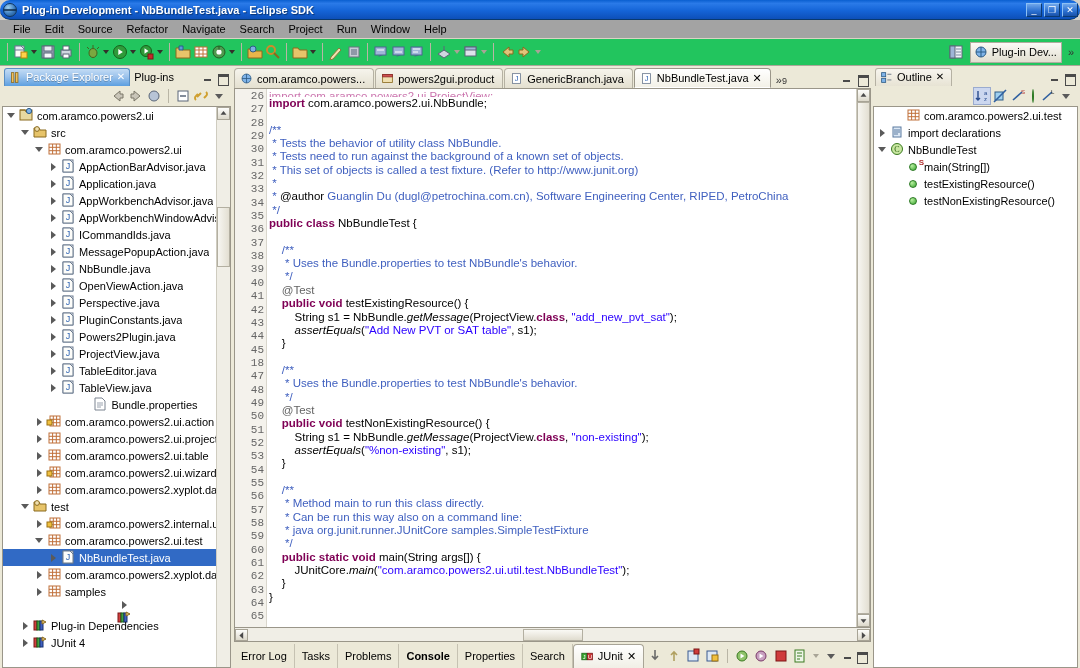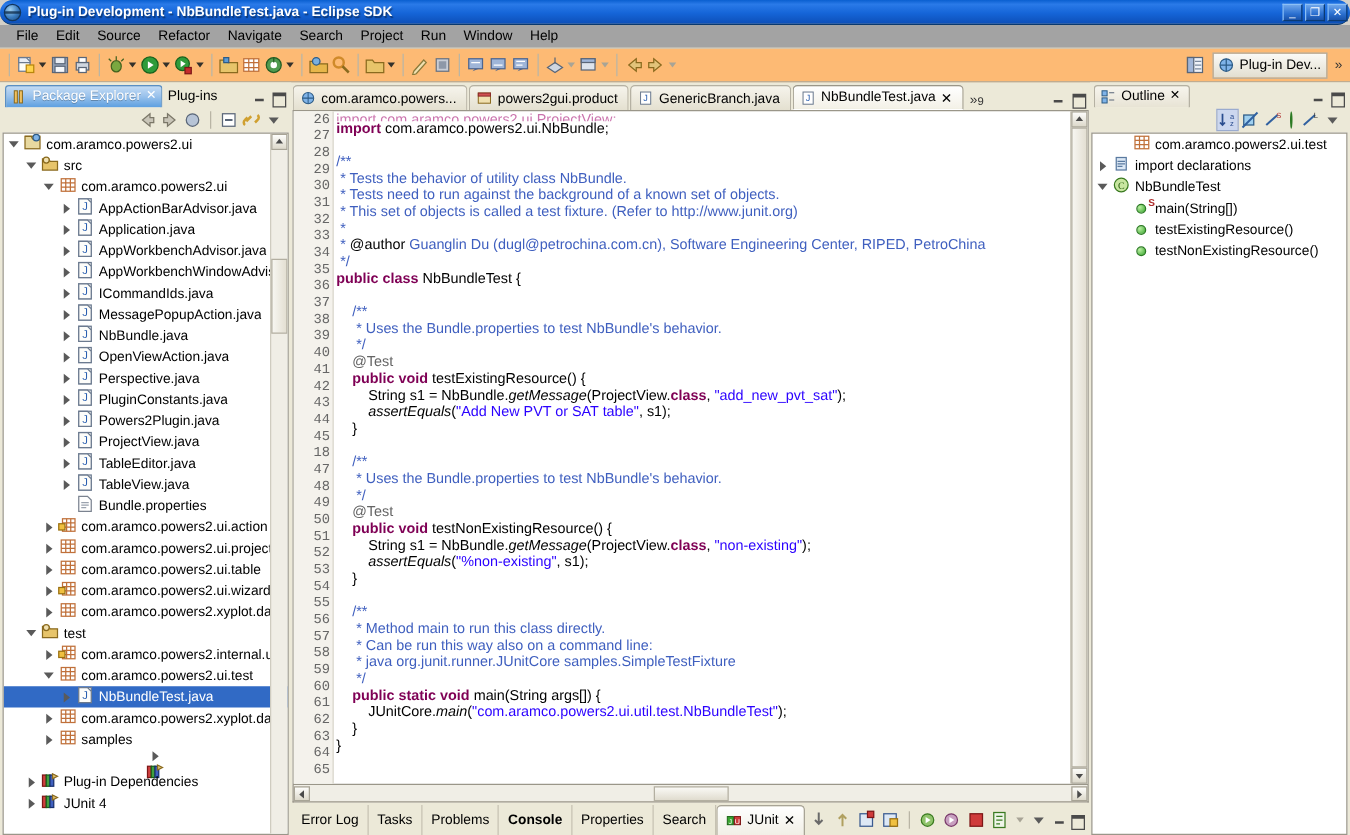--- a/index.html
+++ b/index.html
@@ -51,21 +51,21 @@
     height: 19px; background:#a3a3a3;
     display:flex; align-items:center; padding-left:6px;
     border-bottom:1px solid #d8d4c4;
   }
   .menu-item {
     padding: 2px 7px; font-size:11px; color:#000; white-space:nowrap;
   }
 
   
   #toolbar {
-    height: 27px; background:#fdba74;
+    height: 27px; background:#22c55e;
     display:flex; align-items:center; padding:0 3px;
     border-bottom:1px solid #aca899;
     position:relative;
   }
   .tb-sep { width:1px; height:18px; background:#b9b5a5; margin:0 4px; flex:none;}
   .tbbtn { display:flex; align-items:center; padding:1px 1px; flex:none; }
   .ic { width:16px; height:16px; display:block; flex:none; }
   .caret {
     width:0;height:0;border-left:3px solid transparent;border-right:3px solid transparent;
     border-top:4px solid #33312b; margin-left:2px; margin-right:1px;
@@ -632,21 +632,21 @@
           </div>
           <div class="trow" style="padding-left: 46px;">
             <span class="arrow closed"></span>
             <span><svg class="ticon" viewBox="0 0 16 16">
                 <rect x="3" y="2" width="10" height="12" fill="#fff" stroke="#6b7a8f"></rect>
                 <path d="M3 2h7l3 3v9H3z" fill="#fdfdfa" stroke="#6b7a8f"></path>
                 <text x="8" y="11" font-size="9" fill="#2a5fb0" text-anchor="middle" font-family="Liberation Sans">J</text>
               </svg></span>
             <span class="tlabel">TableView.java</span>
           </div>
-          <div class="trow" style="padding-left: 46px;">
+          <div class="trow" style="padding-left: 46px; justify-content: center;">
             <span class="arrow none"></span>
             <span><svg class="ticon" viewBox="0 0 16 16">
                 <path d="M3 2h7l3 3v9H3z" fill="#fff" stroke="#7b8390"></path>
                 <path d="M5 7h6M5 9h6M5 11h4" stroke="#9aa2ae"></path>
               </svg></span>
             <span class="tlabel">Bundle.properties</span>
           </div>
           <div class="trow" style="padding-left: 32px;">
             <span class="arrow closed"></span>
             <span><svg class="ticon" viewBox="0 0 16 16">

